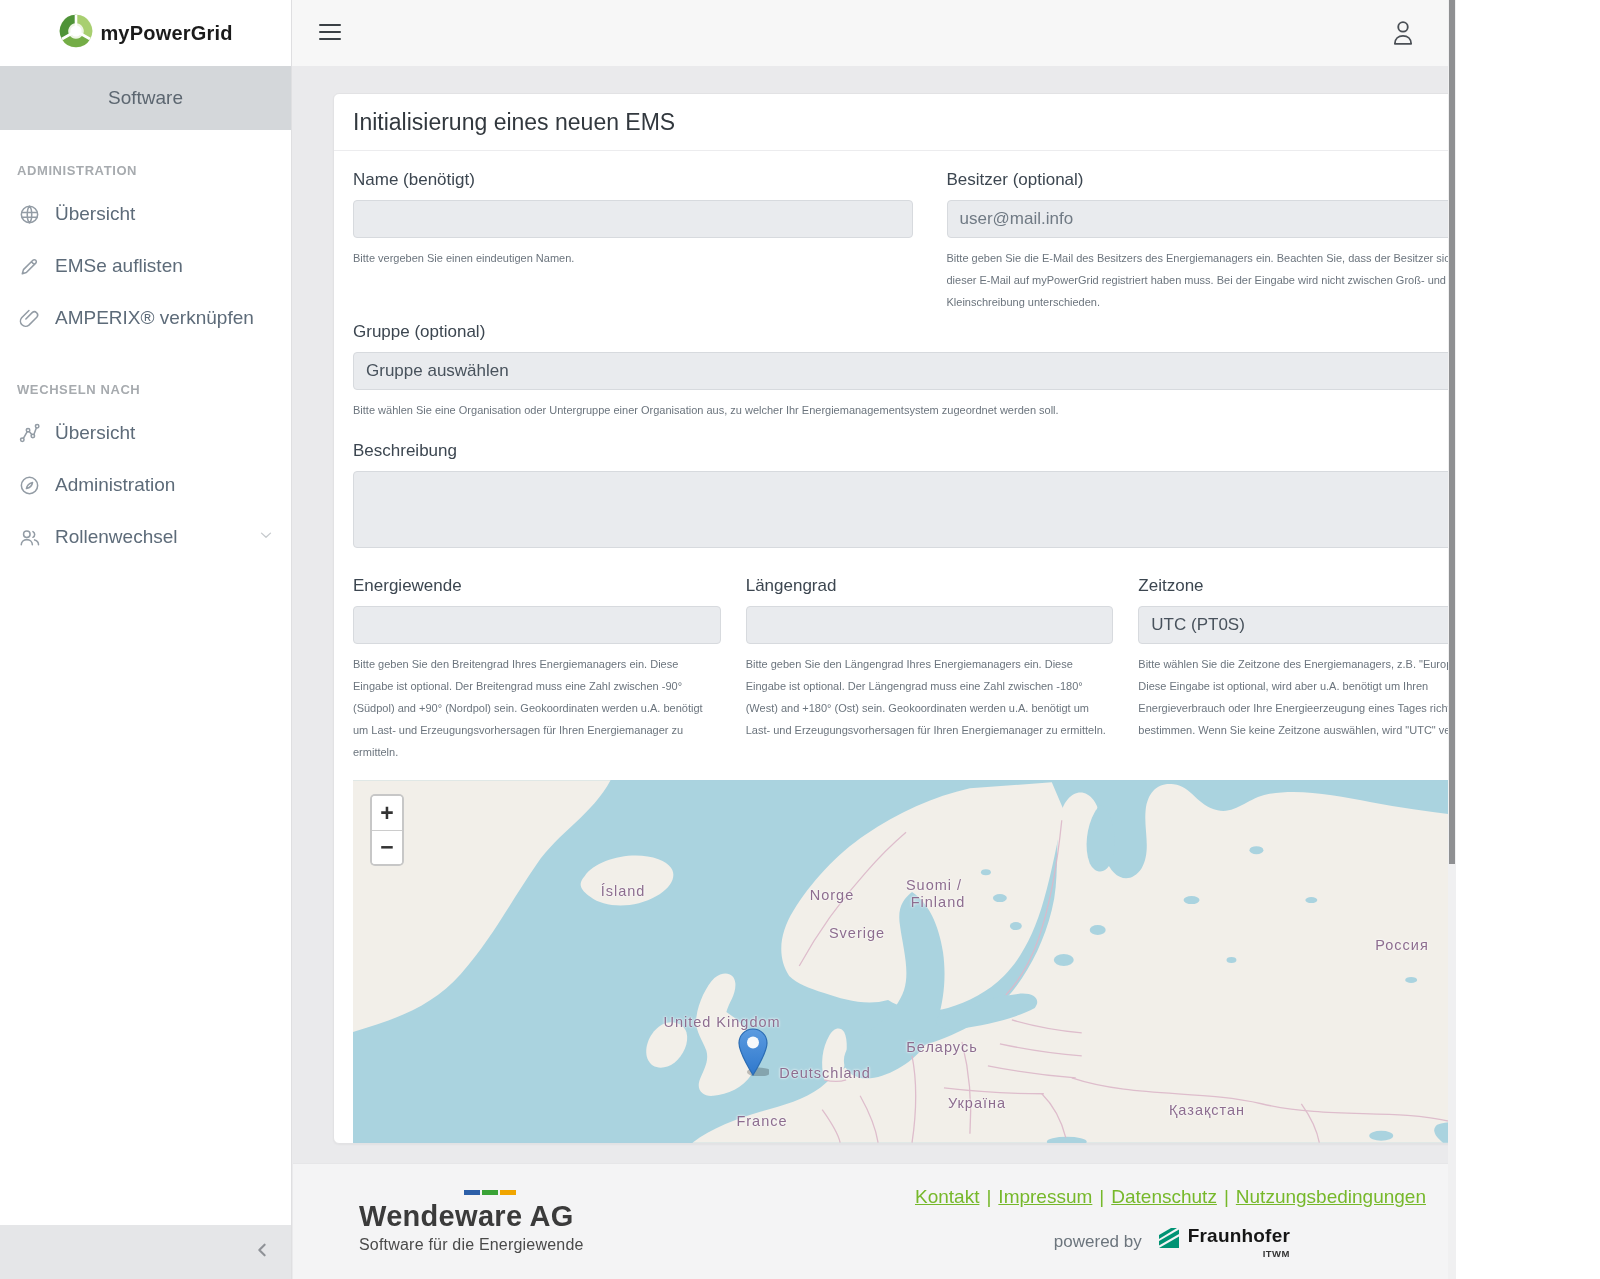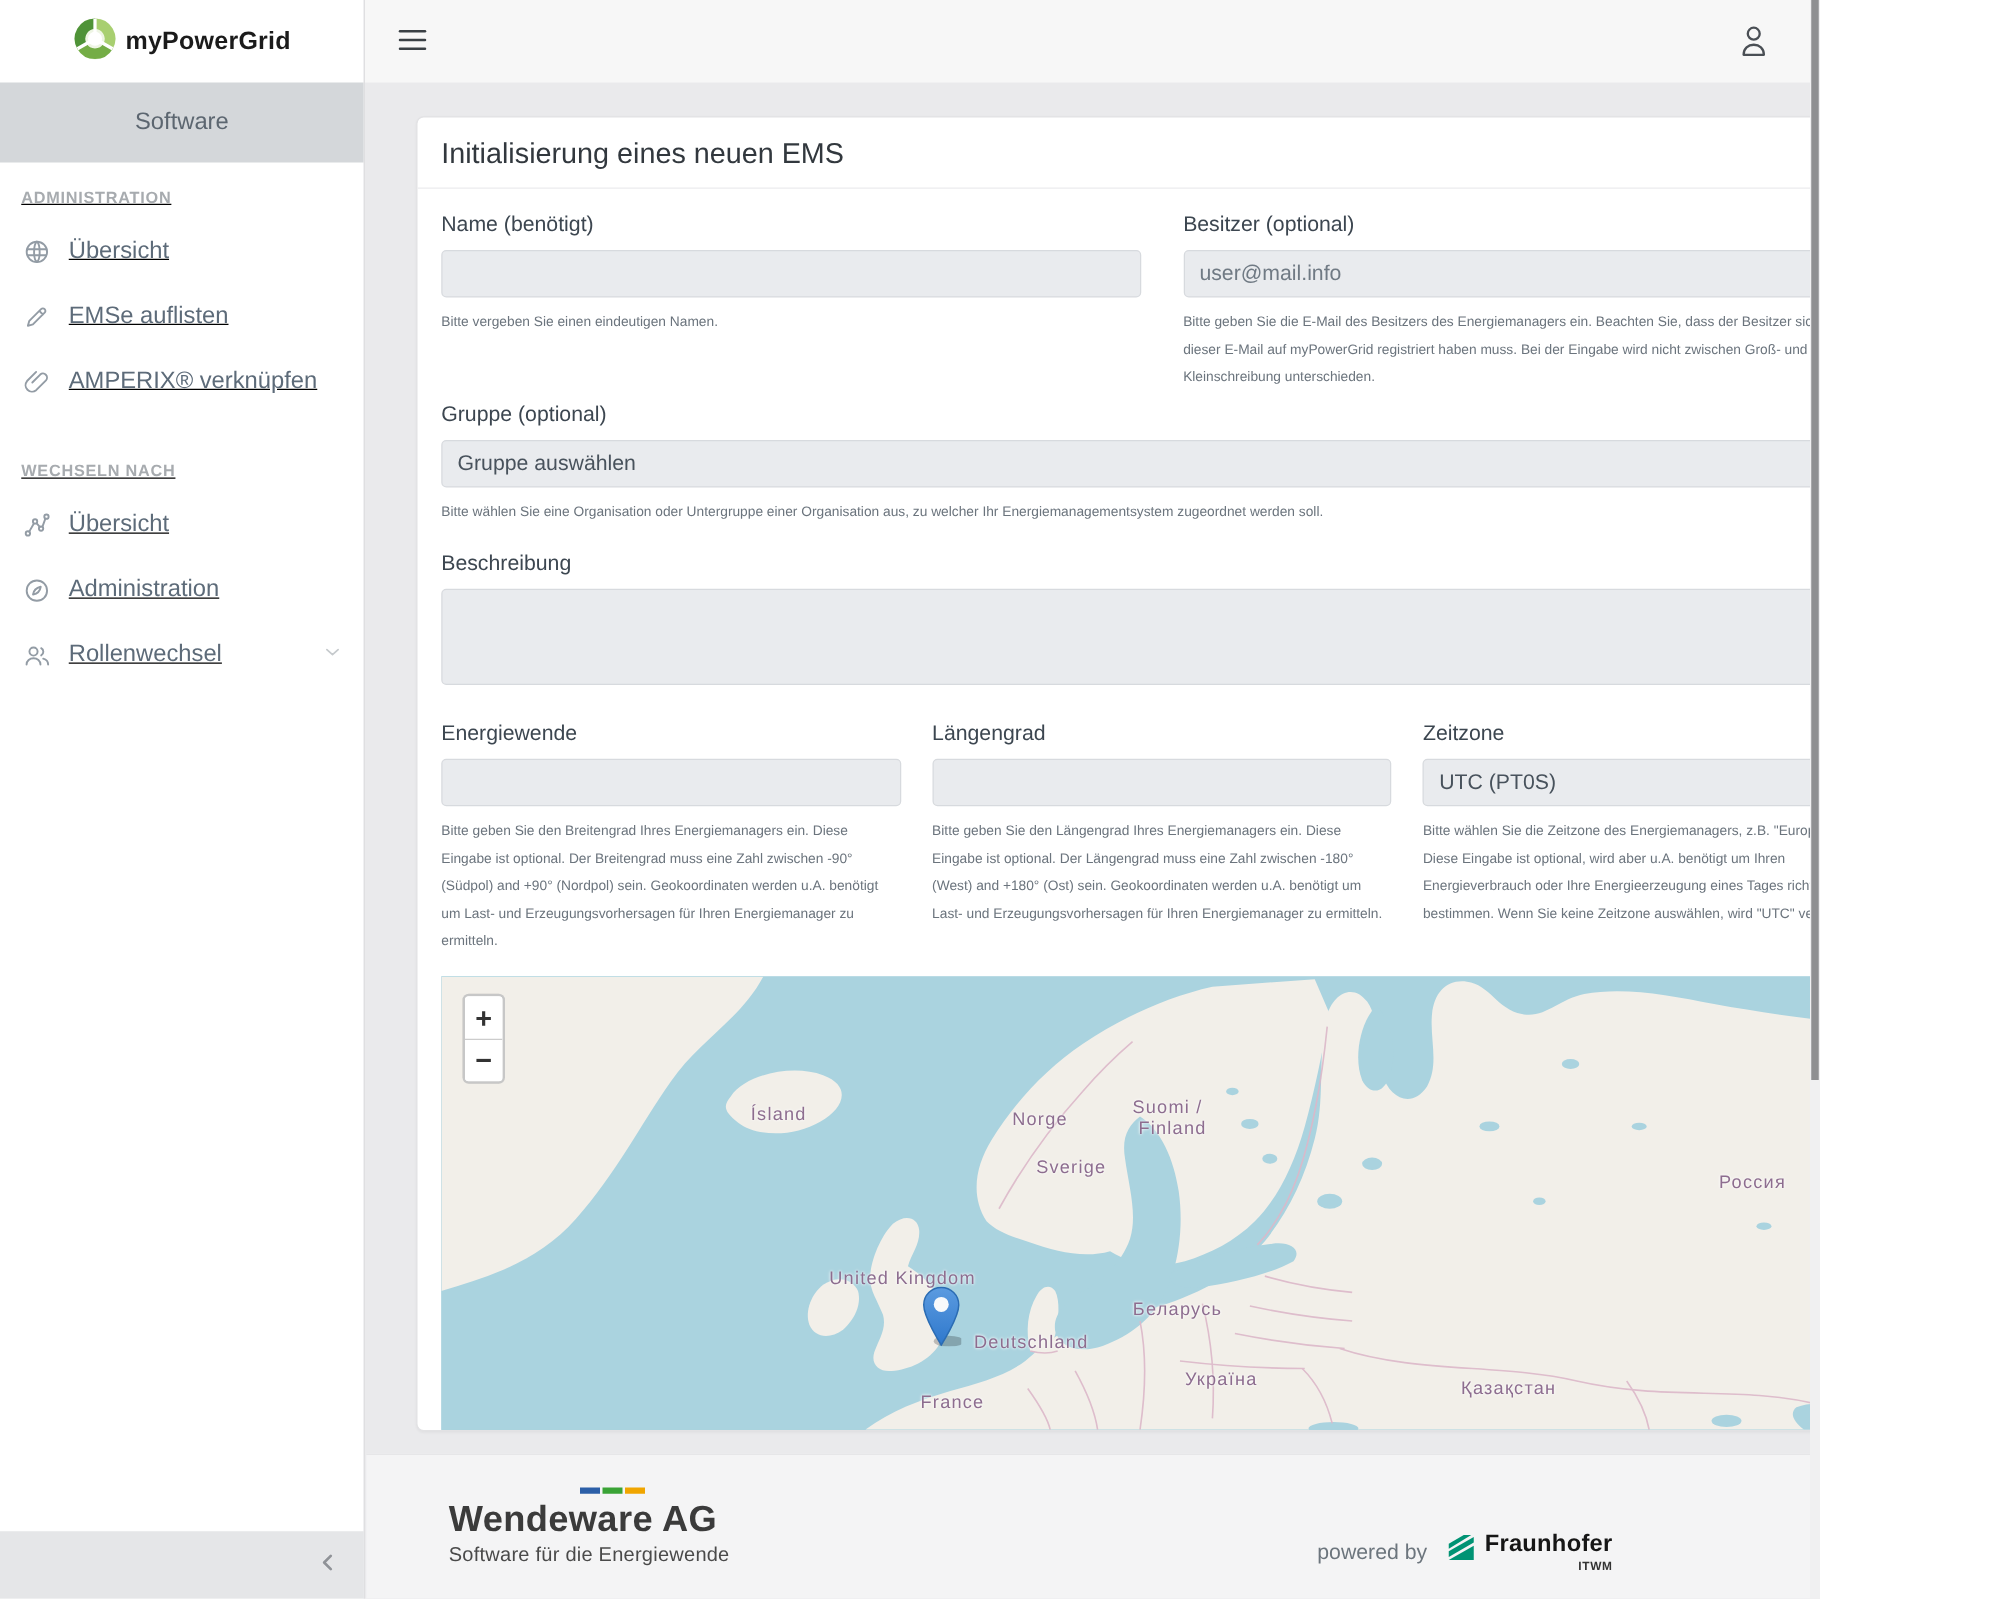--- a/index.html
+++ b/index.html
@@ -6,21 +6,21 @@
   html,body { width:1600px; height:1279px; overflow:hidden; }
   body { font-family:"Liberation Sans", sans-serif; }
   .app { width:1456px; height:1279px; display:flex; background:#eaeaec; }
 
   
   .sidebar { width:291px; min-width:291px; background:#fff; position:relative; height:100%; }
   .logo-row { height:66px; display:flex; align-items:center; justify-content:center; gap:6px; }
   .brand-text { font-size:20px; font-weight:700; color:#1b1b1b; letter-spacing:.2px; }
   .role-bar { height:64px; background:#d4d7da; display:flex; align-items:center; justify-content:center;
               font-size:19px; color:#5c6670; }
-  .nav { padding-top:20px;text-decoration:underline; }
+  .nav { padding-top:33px; }
   .section-label { padding:0 17px; font-size:13px; font-weight:bold; color:#a7abaf; letter-spacing:.6px; margin-bottom:10px; }
   .section-gap { height:38px; }
   .nav-item { height:52px; display:flex; align-items:center; padding:0 17px; cursor:pointer; position:relative; }
   .nav-item .ico { width:24px; height:24px; display:flex; align-items:center; justify-content:center; }
   .nav-item .lbl { margin-left:14px; font-size:19px; color:#5d6b79; }
   .nav-item.active { background:#efefef; }
   .nav-item.active .lbl { color:#2f363d; }
   .nav-item svg { stroke:#939ca5; fill:none; stroke-width:1.6; stroke-linecap:round; stroke-linejoin:round; }
   .nav-item .plus svg { stroke:var(--accent,#9fc54c); stroke-width:2.2; }
   .chev-right { position:absolute; right:16px; top:50%; transform:translateY(-50%); }
@@ -378,20 +378,23 @@
       <div class="f-logo">
         <div class="f-bar">
           <span style="background: rgb(44, 95, 168);"></span>
             <span style="background: rgb(58, 163, 54);"></span>
             <span style="background: rgb(240, 165, 0);"></span>
         </div>
         <div class="f-company">Wendeware AG</div>
         <div class="f-tagline">Software für die Energiewende</div>
       </div>
 
+      <div class="f-links">
+        <a>Kontakt</a><span class="sep">|</span><a>Impressum</a><span class="sep">|</span><a>Datenschutz</a><span class="sep">|</span><a>Nutzungsbedingungen</a>
+      </div>
 
       <div class="f-powered">
         <span class="powered-txt">powered by</span>
         <span class="fraunhofer">
           <svg width="26" height="24" viewBox="0 0 24 24">
             <g fill="#009374">
               <path d="M2,9 L14,2 L20,2 L2,13 Z"></path>
               <path d="M2,15 L22,3.5 L22,8 L2,19.5 Z"></path>
               <path d="M2,22 L22,10.5 L22,22 Z"></path>
             </g>

